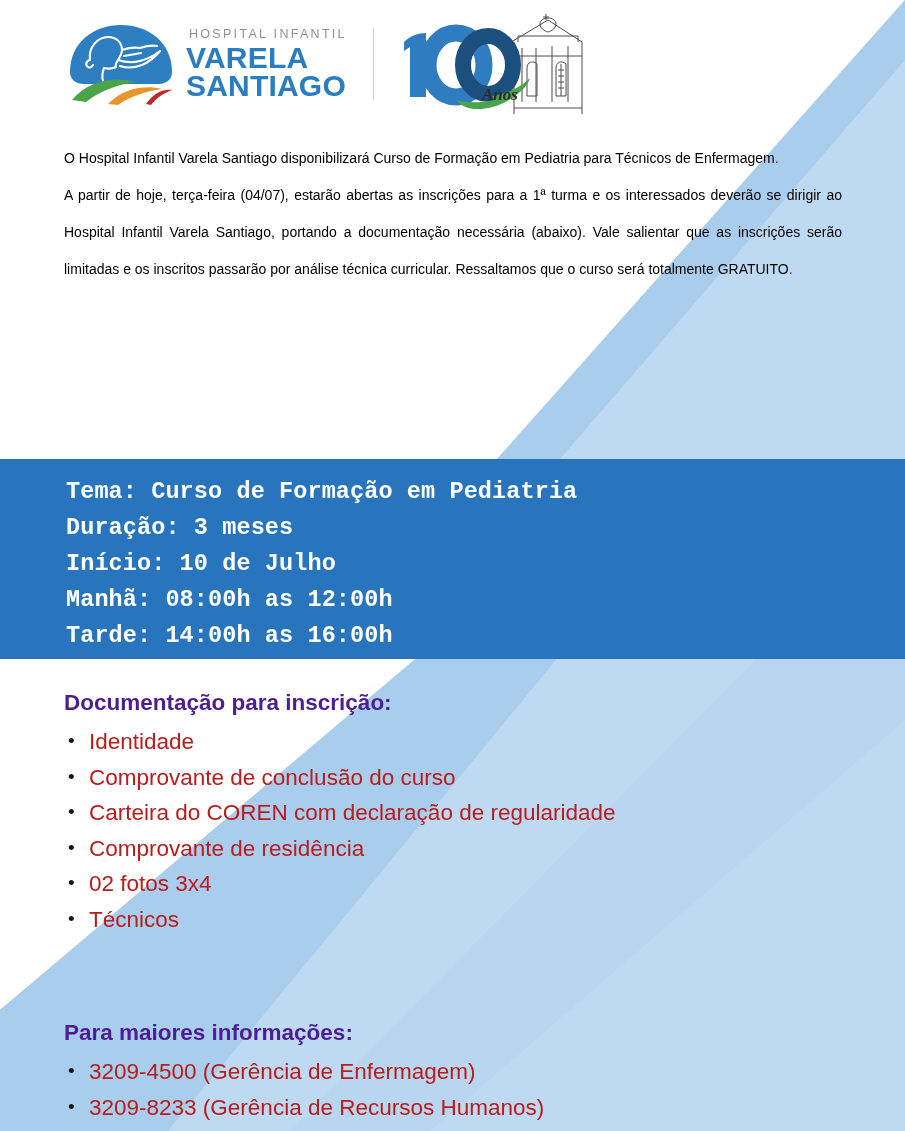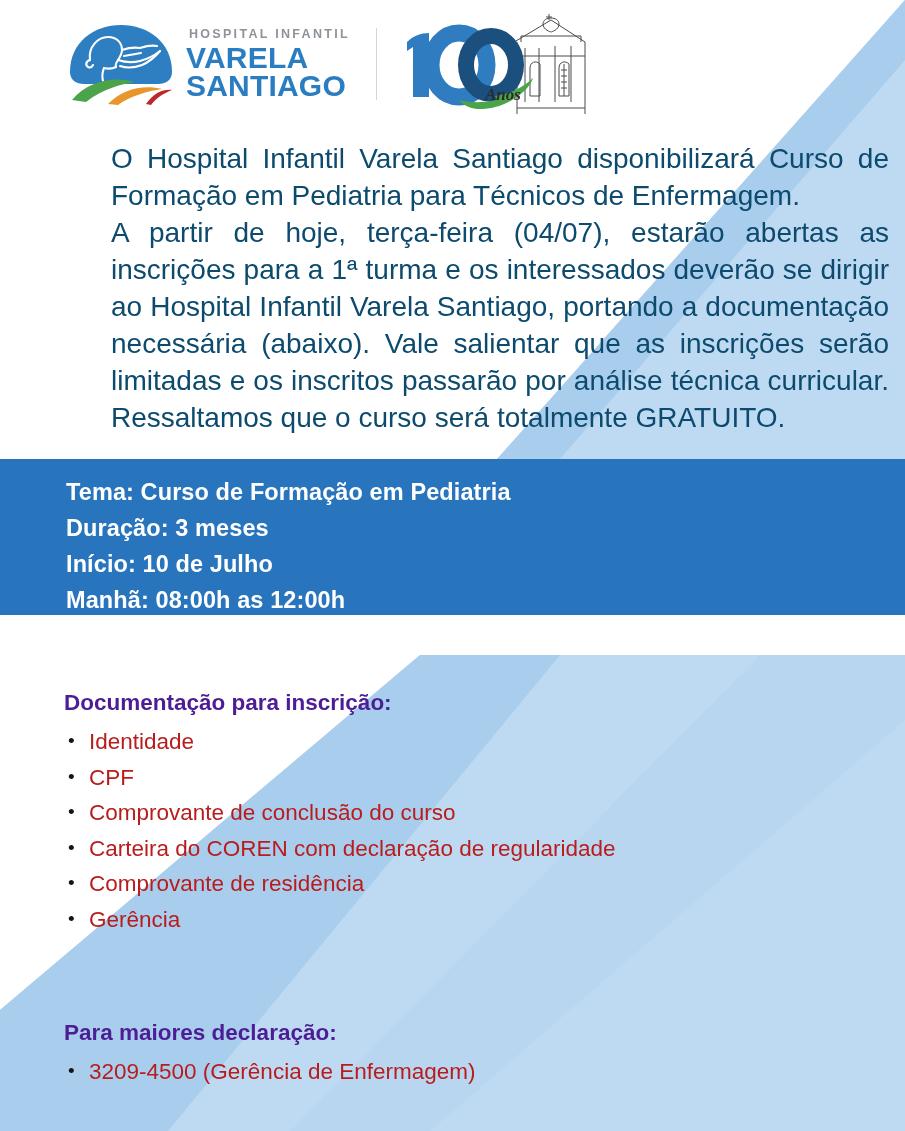--- a/index.html
+++ b/index.html
@@ -49,21 +49,21 @@
     display: flex;
     flex-direction: column;
     justify-content: center;
     line-height: 1;
   }
   .logo-sub {
     font-family: "Liberation Sans", sans-serif;
     font-size: 12.5px;
     letter-spacing: 2.3px;
     color: #8d9399;
-    font-weight: 700;
+    font-weight: 400;
     margin-bottom: 3px;
     margin-left: 3px;
   }
   .logo-main {
     font-family: "Liberation Sans", sans-serif;
     font-weight: bold;
     font-size: 30px;
     letter-spacing: 0.2px;
     color: #2b7dc1;
     line-height: 0.94;
@@ -77,37 +77,37 @@
   .cent-logo { width: 190px; height: 104px; display:block; }
 
   
   .intro {
     position: absolute;
     left: 64px;
     top: 140px;
     width: 778px;
     z-index: 3;
     font-family: "Liberation Sans", sans-serif;
-    font-size: 28px;
+    font-size: 14px;
     line-height: 37px;
-    color: #0c4a6e;
-    margin-left: 47px;
+    color: #000000;
   }
   .intro p { margin: 0; }
   .intro .just { text-align: justify; text-align-last: left; }
 
   
   .banner {
     position: absolute;
     left: 0;
     top: 459px;
     width: 905px;
-    height: 156px;
+    height: 200px;
     background: #2975bd;
     z-index: 4;
+    font-family: Liberation Mono, monospace;
   }
   .banner-inner {
     position: absolute;
     left: 66px;
     top: 15px;
     color: #ffffff;
     font-weight: bold;
     font-size: 23.5px;
     line-height: 36px;
     letter-spacing: 0.1px;
@@ -249,28 +249,29 @@
       <div class="banner-line">Início: 10 de Julho</div>
       <div class="banner-line">Manhã: 08:00h as 12:00h</div>
       <div class="banner-line">Tarde: 14:00h as 16:00h</div>
     </div>
   </div>
 
   <div class="docs">
     <div class="sec-title">Documentação para inscrição:</div>
     <ul class="bullets">
       <li>Identidade</li>
-      <li>CPF</li>
       <li>Comprovante de conclusão do curso</li>
       <li>Carteira do COREN com declaração de regularidade</li>
       <li>Comprovante de residência</li>
-      <li>Gerência</li>
+      <li>02 fotos 3x4</li>
+      <li>Técnicos</li>
     </ul>
   </div>
 
   <div class="contact">
-    <div class="sec-title">Para maiores declaração:</div>
+    <div class="sec-title">Para maiores informações:</div>
     <ul class="bullets">
       <li>3209-4500 (Gerência de Enfermagem)</li>
+      <li>3209-8233 (Gerência de Recursos Humanos)</li>
     </ul>
   </div>
 
 </div>
 
 </body></html>

